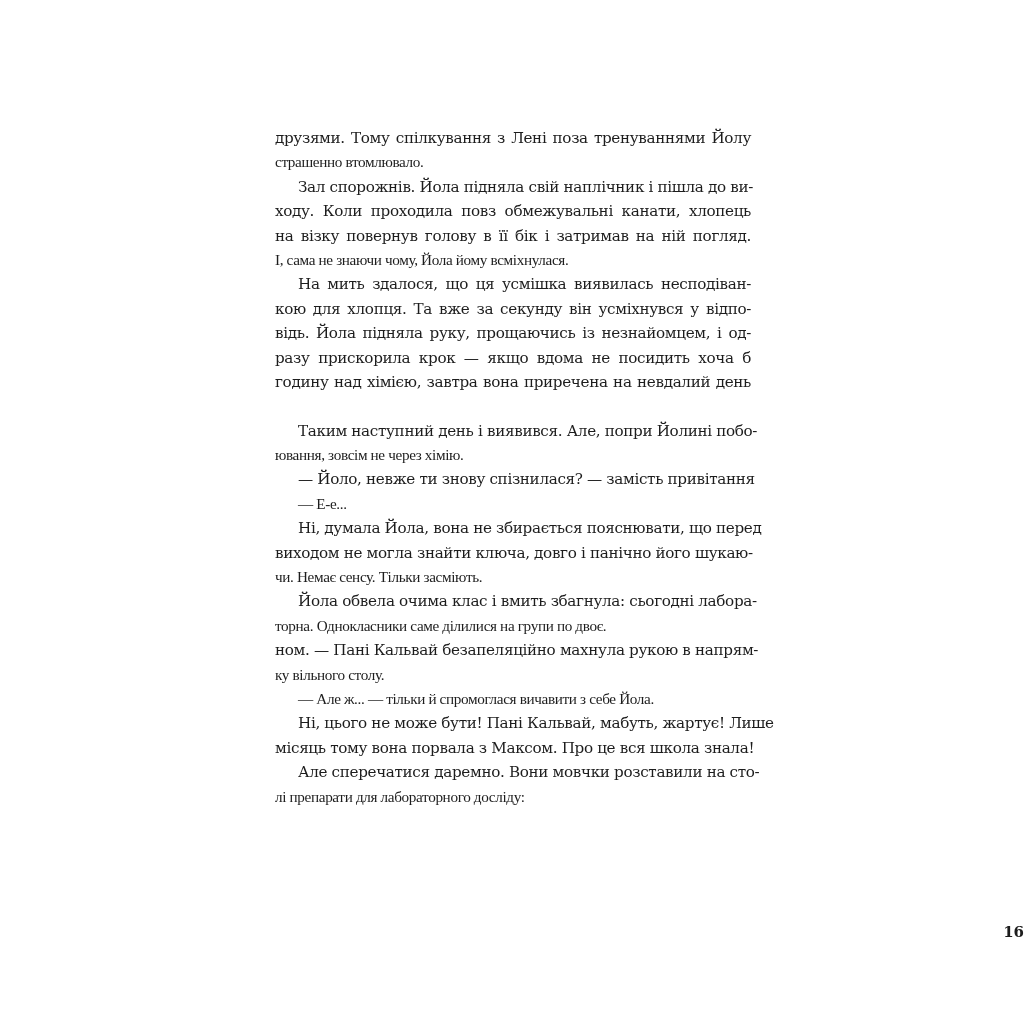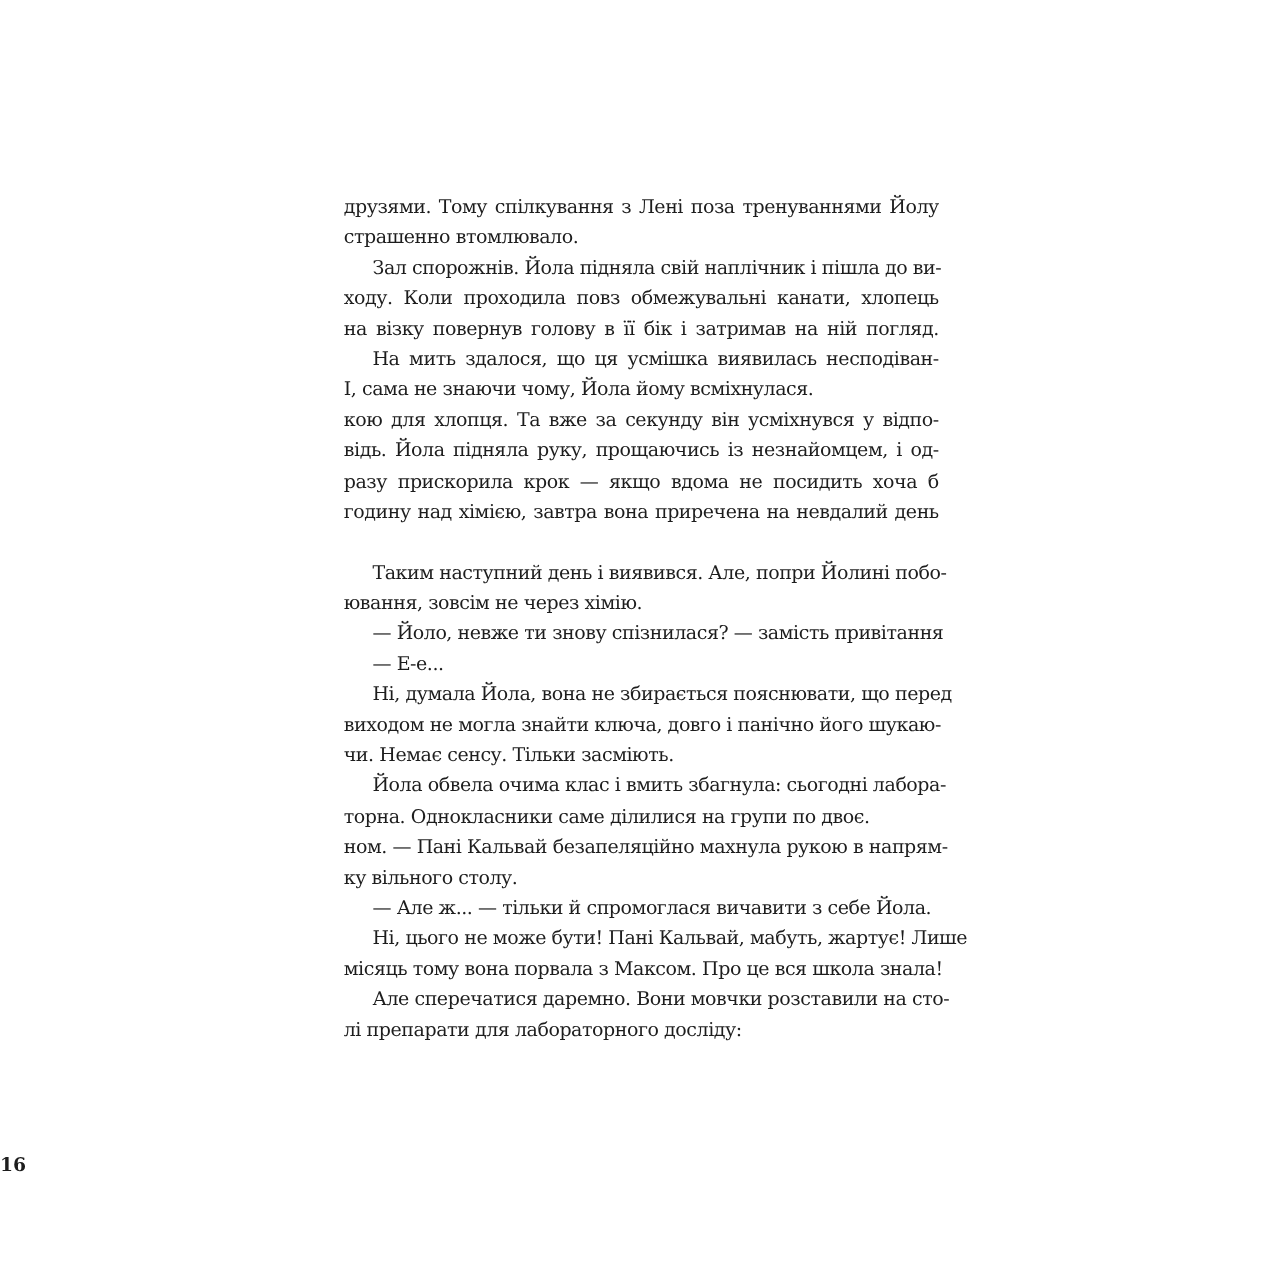--- a/index.html
+++ b/index.html
@@ -7,55 +7,54 @@
   .page {
     position: absolute;
     left: 275px;
     top: 126px;
     width: 476px;
     font-family: "DejaVu Serif", serif;
     font-size: 15.2px;
     line-height: 24.4px;
     color: #1d1d1d;
     letter-spacing: -0.35px;
-    margin-top: 27px;
   }
   .line {
     display: block;
     white-space: nowrap;
     height: 24.4px;
     text-align: justify;
     text-align-last: justify;
     overflow: visible;
   }
-  .line.last { text-align-last: left; }
+  .line.last { text-align-last: left; font-family: Liberation Serif, serif; }
   .line.indent { padding-left: 23px; }
   .gap { height: 24.4px; }
   .page-number {
     position: absolute;
     left: 0; right: 0;
     top: 923px;
-    text-align: left;
+    text-align: right;
     font-family: "DejaVu Serif", serif;
     font-weight: bold;
     font-size: 15px;
     color: #1d1d1d;
   }
 </style>
 </head>
 <body>
 
 <div class="page" id="page-body">
     <span class="line">друзями. Тому спілкування з Лені поза тренуваннями Йолу</span>
     <span class="line last">страшенно втомлювало.</span>
     <span class="line indent">Зал спорожнів. Йола підняла свій наплічник і пішла до ви-</span>
     <span class="line">ходу. Коли проходила повз обмежувальні канати, хлопець</span>
     <span class="line">на візку повернув голову в її бік і затримав на ній погляд.</span>
+    <span class="line last">І, сама не знаючи чому, Йола йому всміхнулася.</span>
     <span class="line indent">На мить здалося, що ця усмішка виявилась несподіван-</span>
-    <span class="line last">І, сама не знаючи чому, Йола йому всміхнулася.</span>
     <span class="line">кою для хлопця. Та вже за секунду він усміхнувся у відпо-</span>
     <span class="line">відь. Йола підняла руку, прощаючись із незнайомцем, і од-</span>
     <span class="line">разу прискорила крок — якщо вдома не посидить хоча б</span>
     <span class="line">годину над хімією, завтра вона приречена на невдалий день</span>
     <span class="gap" style="display: block;"></span>
     <span class="line indent">Таким наступний день і виявився. Але, попри Йолині побо-</span>
     <span class="line last">ювання, зовсім не через хімію.</span>
     <span class="line indent">— Йоло, невже ти знову спізнилася? — замість привітання</span>
     <span class="line indent last">— Е-е...</span>
     <span class="line indent">Ні, думала Йола, вона не збирається пояснювати, що перед</span>

